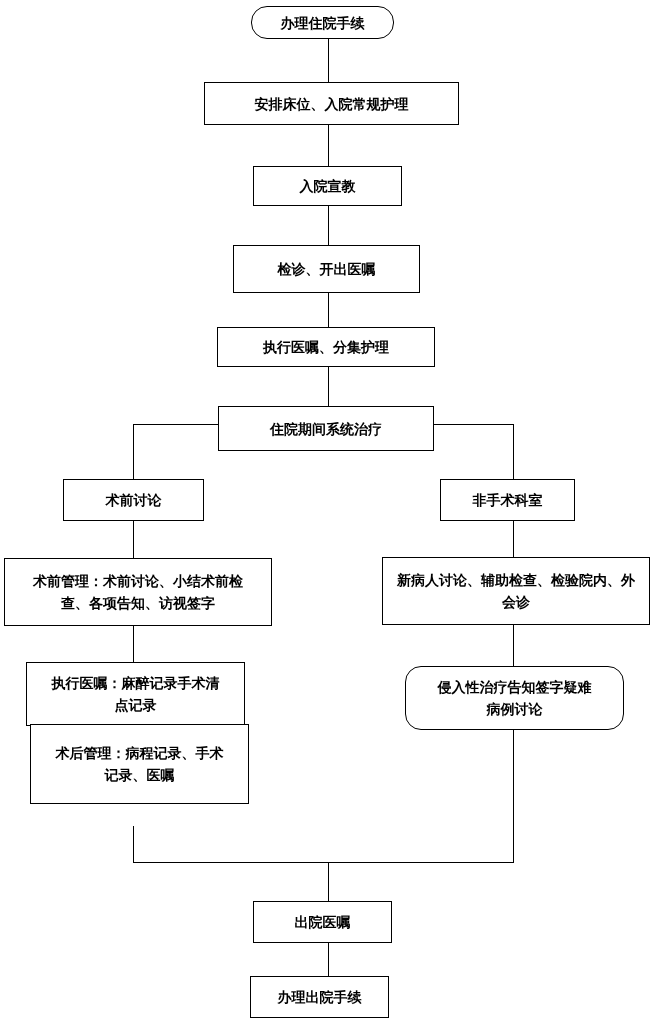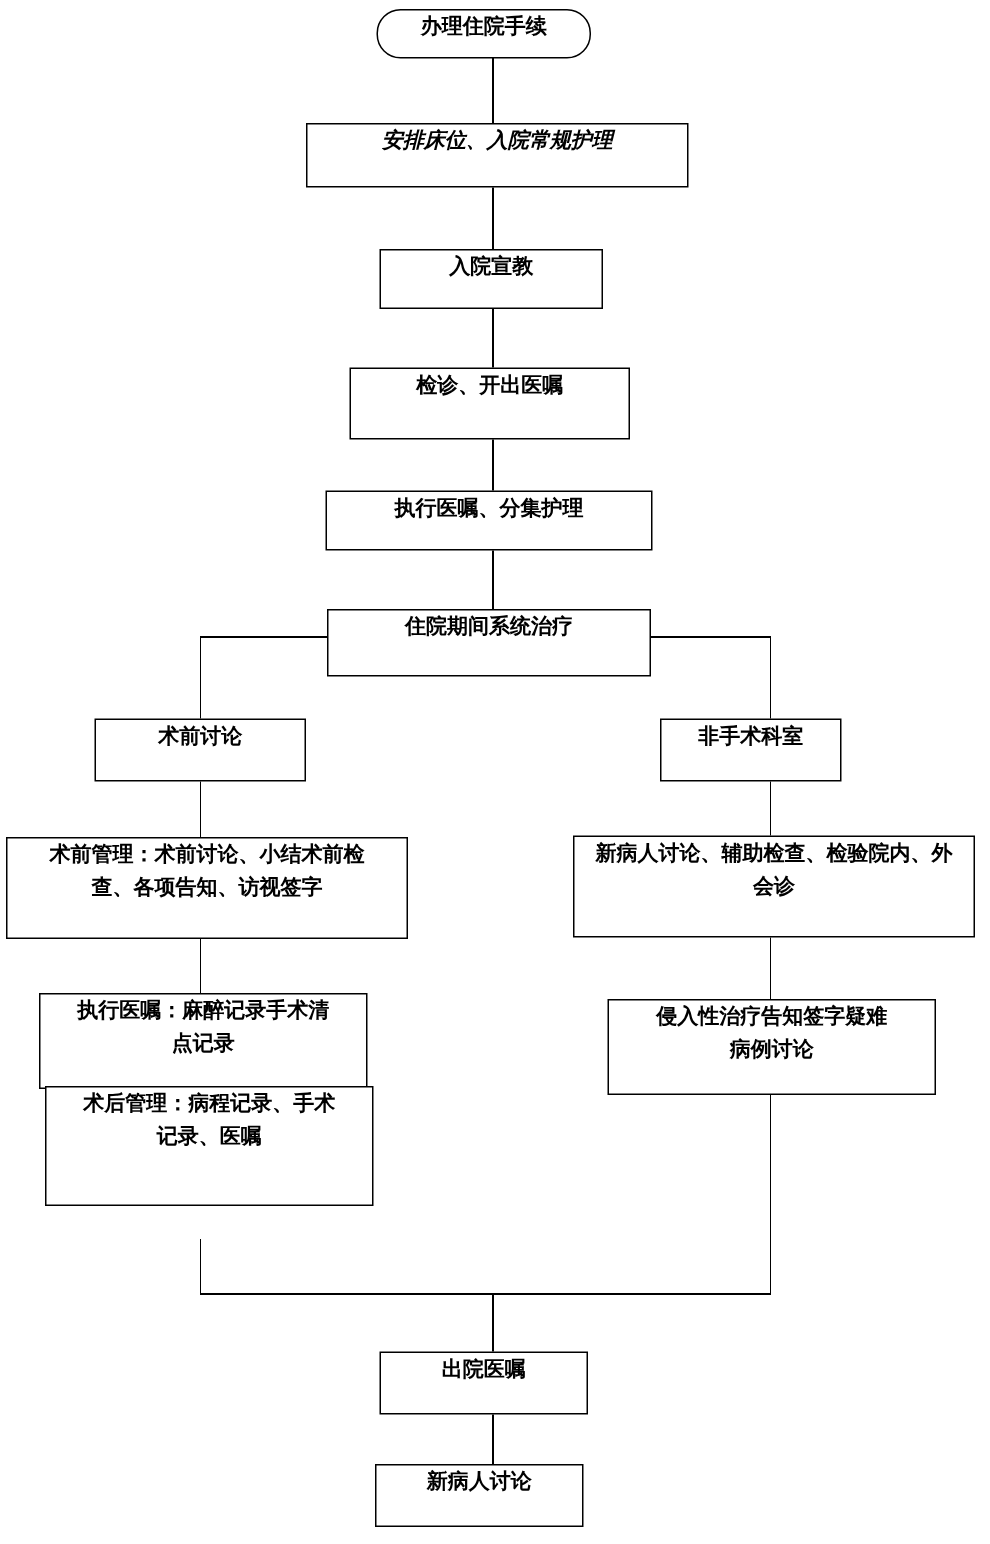--- a/index.html
+++ b/index.html
@@ -3,21 +3,21 @@
 <meta charset="utf-8">
 <style>
   html, body { margin: 0; padding: 0; background: #ffffff; }
   body { width: 660px; height: 1029px; position: relative; overflow: hidden;
          font-family: "DejaVu Sans", sans-serif; }
   .canvas { position: absolute; left: 0; top: 0; width: 660px; height: 1029px; }
   svg.connectors { position: absolute; left: 0; top: 0; }
   .node {
     position: absolute; box-sizing: border-box;
     border: 1px solid #000; background: #fff;
-    display: flex; align-items: flex-start; justify-content: center;
+    display: flex; align-items: center; justify-content: center;
     text-align: center; font-weight: bold; font-size: 14px; color: #000;
     line-height: 22px; padding: 0 8px;
   }
   .node.terminal { border-radius: 16px; }
   .node span { display: block; }
 </style>
 </head>
 <body>
 
 <div class="canvas">
@@ -38,21 +38,21 @@
       <polyline points="133.5,826 133.5,862.5 513.5,862.5 513.5,729"></polyline>
       <line x1="328.5" y1="862" x2="328.5" y2="901"></line>
       <line x1="328.5" y1="942" x2="328.5" y2="976"></line>
     </g>
   </svg>
 
   <div class="node terminal" style="left:251px; top:6px; width:143px; height:33px;">
     <span>办理住院手续</span>
   </div>
 
-  <div class="node" style="left:204px; top:82px; width:255px; height:43px;font-style:italic;">
+  <div class="node" style="left:204px; top:82px; width:255px; height:43px;">
     <span>安排床位、入院常规护理</span>
   </div>
 
   <div class="node" style="left:253px; top:166px; width:149px; height:40px;">
     <span>入院宣教</span>
   </div>
 
   <div class="node" style="left:233px; top:245px; width:187px; height:48px;">
     <span>检诊、开出医嘱</span>
   </div>
@@ -62,44 +62,44 @@
   </div>
 
   <div class="node" style="left:218px; top:406px; width:216px; height:45px;">
     <span>住院期间系统治疗</span>
   </div>
 
   <div class="node" style="left:63px; top:479px; width:141px; height:42px;">
     <span>术前讨论</span>
   </div>
 
-  <div class="node" style="left:440px; top:479px; width:121px; height:42px;">
+  <div class="node" style="left:440px; top:479px; width:135px; height:42px;">
     <span>非手术科室</span>
   </div>
 
   <div class="node" style="left:4px; top:558px; width:268px; height:68px; padding:0 28px;">
     <span>术前管理：术前讨论、小结术前检查、各项告知、访视签字</span>
   </div>
 
   <div class="node" style="left:26px; top:662px; width:219px; height:64px; padding:0 22px;">
     <span>执行医嘱：麻醉记录手术清点记录</span>
   </div>
 
   <div class="node" style="left:30px; top:724px; width:219px; height:80px; padding:0 22px;">
     <span>术后管理：病程记录、手术记录、医嘱</span>
   </div>
 
   <div class="node" style="left:382px; top:557px; width:268px; height:68px; padding:0 14px;">
     <span>新病人讨论、辅助检查、检验院内、外会诊</span>
   </div>
 
-  <div class="node" style="left:405px; top:666px; width:219px; height:64px; padding:0 26px;">
+  <div class="node" style="left:405px; top:666px; width:219px; height:64px; padding:0 26px;border-radius:16px;">
     <span>侵入性治疗告知签字疑难病例讨论</span>
   </div>
 
   <div class="node" style="left:253px; top:901px; width:139px; height:42px;">
     <span>出院医嘱</span>
   </div>
 
   <div class="node" style="left:250px; top:976px; width:139px; height:42px;">
-    <span>新病人讨论</span>
+    <span>办理出院手续</span>
   </div>
 </div>
 
 </body></html>

